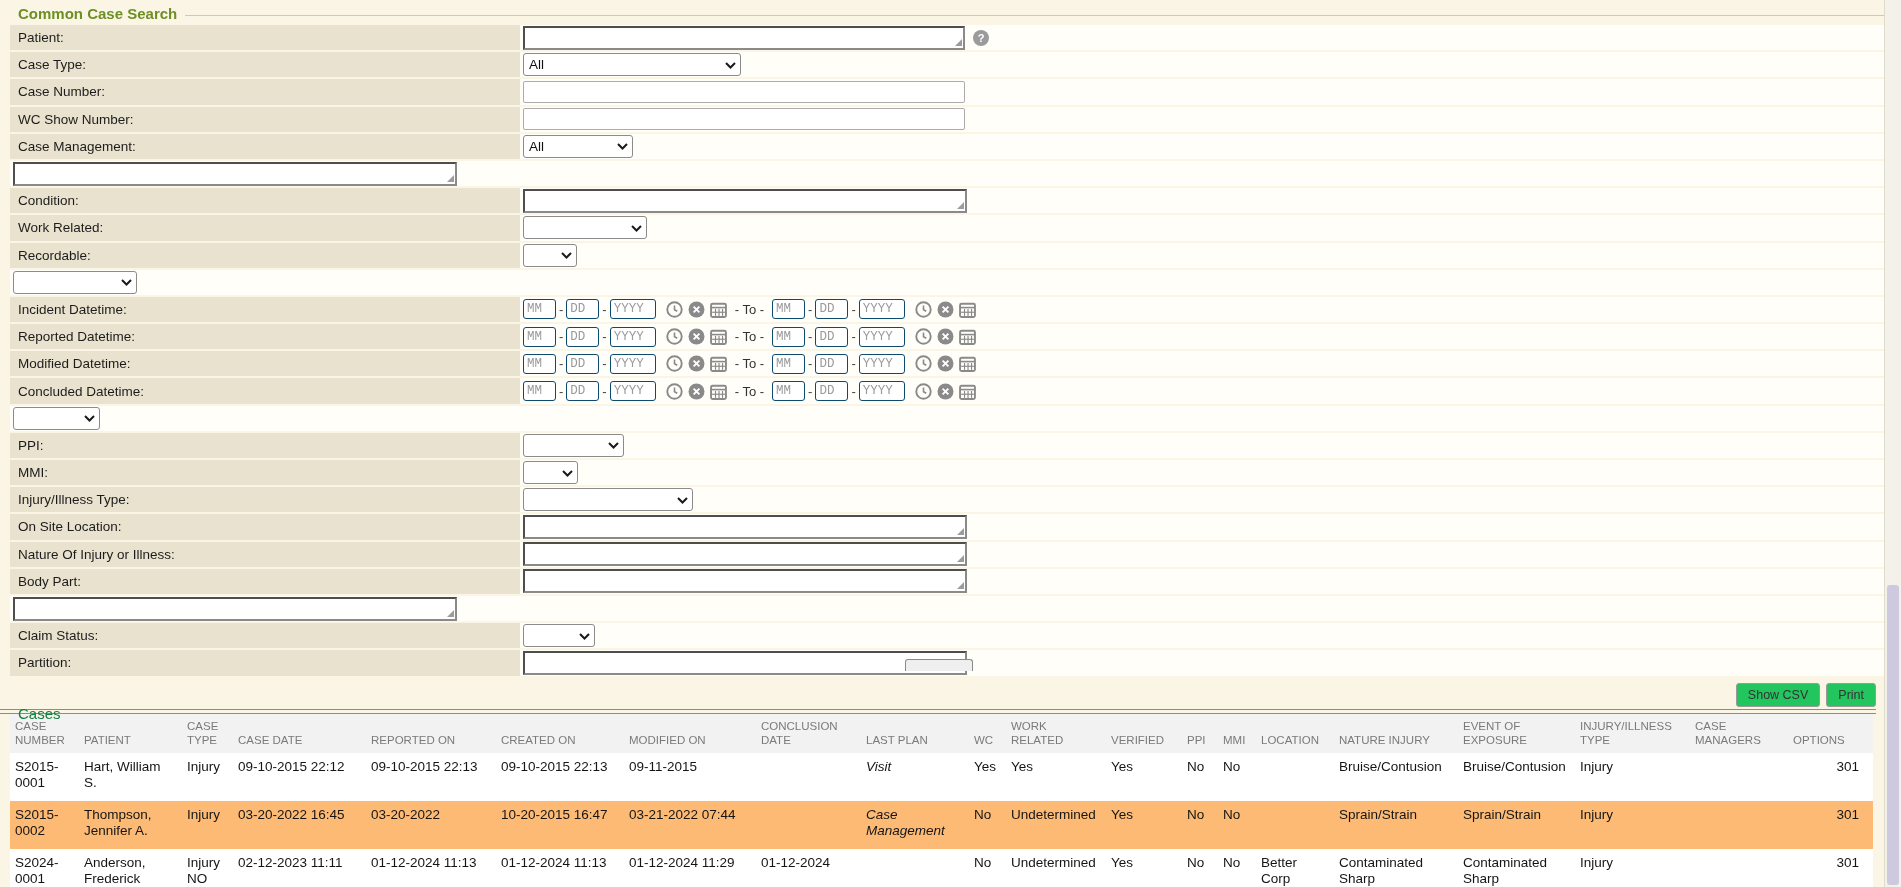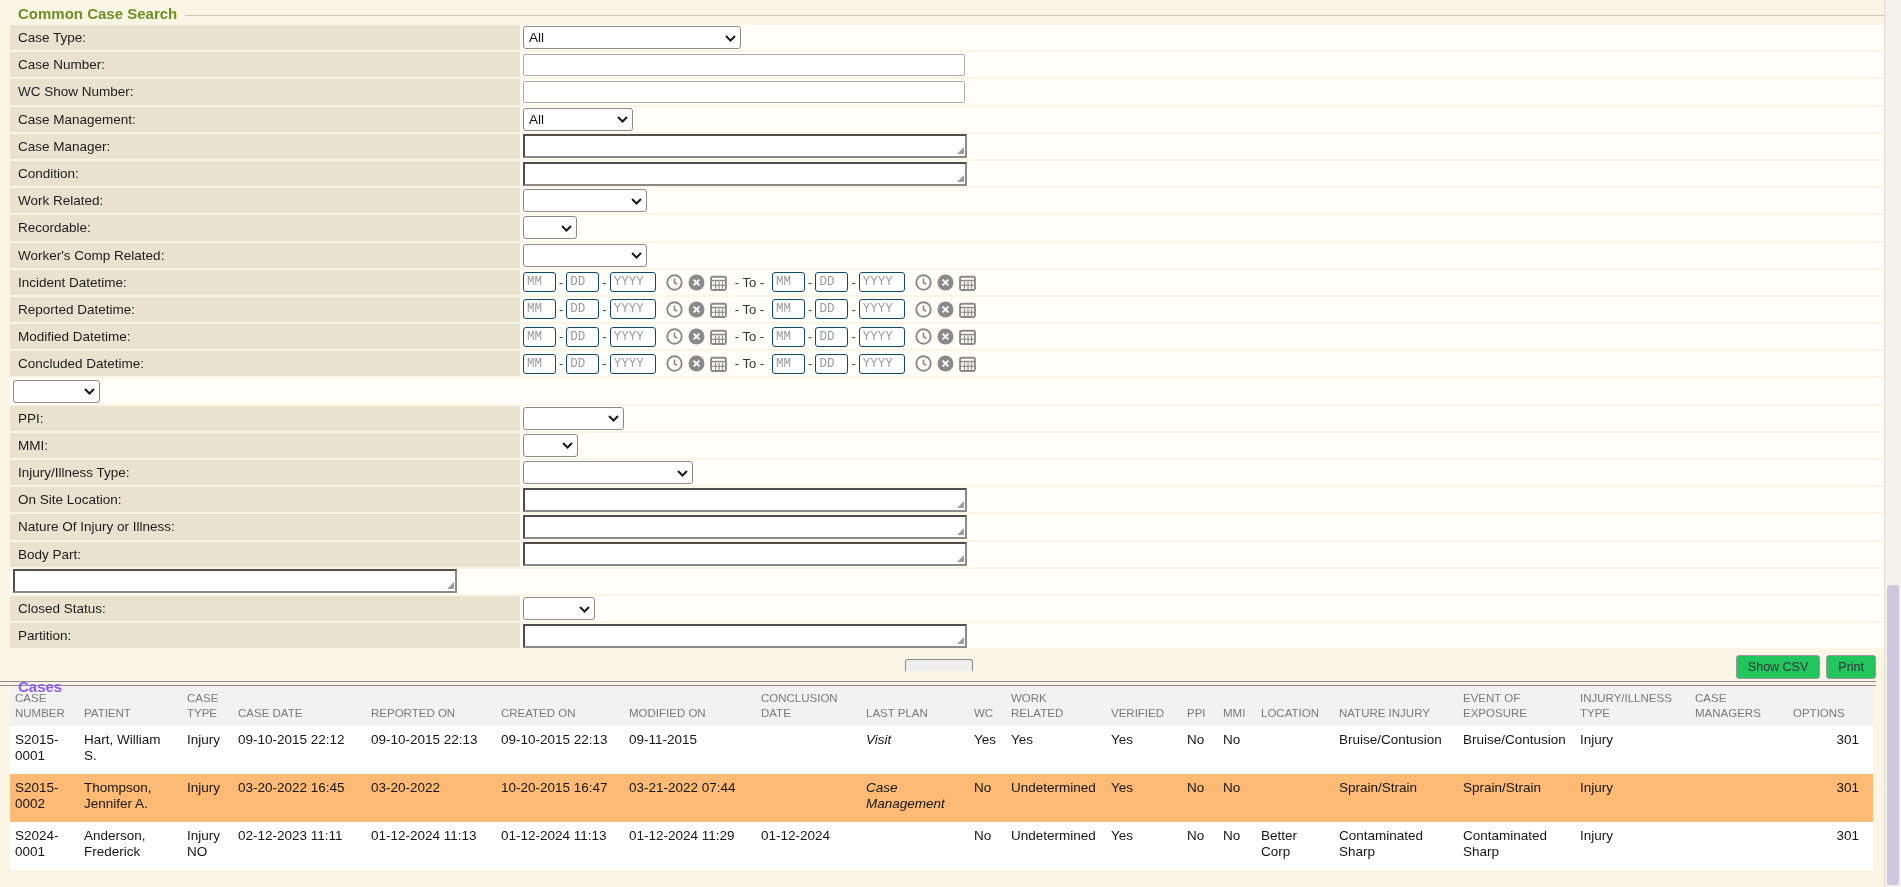--- a/index.html
+++ b/index.html
@@ -53,21 +53,21 @@
   .tosep{margin:0 8px;font-size:13px;color:#333;white-space:nowrap;}
 
   .search-btn-partial{position:absolute;left:905px;top:659px;width:68px;height:12px;
         background:#EFEFEF;border:1px solid #8a8a8a;border-bottom:none;
         border-radius:3px 3px 0 0;box-sizing:border-box;}
 
   
   .cases-section{background:#FBF5E6;padding-top:5px;}
   .cases-bar{display:flex;align-items:center;justify-content:space-between;
              height:24px;padding:0 8px 0 18px;margin-bottom:2px;}
-  .cases-title{color:#8b5cf6;font-weight:bold;font-size:15px;margin-top:38px;}
+  .cases-title{color:#15803d;font-weight:normal;font-size:15px;margin-top:38px;}
   .bar-buttons{display:flex;gap:6px;}
   .btn{background:#22c55e;border:1px solid #9a9a9a;border-radius:3px;color:#333;
        font-family:"Liberation Sans", sans-serif;font-size:12.5px;padding:4px 11px;cursor:pointer;}
   .dbl-rule{height:3px;border-top:1px solid #8c8c8c;border-bottom:1px solid #8c8c8c;
             margin:0 8px 0 0;}
 
   table.cases{border-collapse:collapse;table-layout:fixed;width:1863px;margin-left:10px;}
   table.cases thead tr{background:#F2F2F2;}
   table.cases th{font-weight:normal;font-size:11.5px;color:#7a7a7a;text-align:left;
                  vertical-align:bottom;padding:5px 14px 6px 0;line-height:1.25;margin-left:9px;}
@@ -89,20 +89,30 @@
 <body>
 
 <div class="content">
 
   <div class="search-section">
     <div class="legend-row">
       <span class="legend">Common Case Search</span>
       <span class="legend-line"></span>
     </div>
 
+    <div class="frow">
+      <div class="flabel">Patient:</div>
+      <div class="fctrl">
+        <span class="hwrap">
+            <input class="txt heavy w442" style="">
+            <span class="grip"></span>
+          </span>
+        <span class="help">?</span>
+      </div>
+    </div>
 
     <div class="frow">
       <div class="flabel">Case Type:</div>
       <div class="fctrl">
         <span class="selwrap">
             <select class="sel w218"><option>All</option></select>
             <svg class="chev" width="11" height="7" viewBox="0 0 11 7">
               <path d="M1 1l4.5 4.5L10 1" stroke="#1a1a1a" stroke-width="2" fill="none"></path>
             </svg>
           </span>
@@ -129,21 +139,20 @@
         <span class="selwrap">
             <select class="sel w110"><option>All</option></select>
             <svg class="chev" width="11" height="7" viewBox="0 0 11 7">
               <path d="M1 1l4.5 4.5L10 1" stroke="#1a1a1a" stroke-width="2" fill="none"></path>
             </svg>
           </span>
       </div>
     </div>
 
     <div class="frow">
-      <div class="flabel">Case Manager:</div>
       <div class="fctrl">
           <span class="hwrap">
             <input class="txt heavy w444" style="">
             <span class="grip"></span>
           </span>
         </div>
     </div>
 
     <div class="frow">
       <div class="flabel">Condition:</div>
@@ -173,21 +182,20 @@
         <span class="selwrap">
             <select class="sel w54"><option></option></select>
             <svg class="chev" width="11" height="7" viewBox="0 0 11 7">
               <path d="M1 1l4.5 4.5L10 1" stroke="#1a1a1a" stroke-width="2" fill="none"></path>
             </svg>
           </span>
       </div>
     </div>
 
     <div class="frow">
-      <div class="flabel">Worker's Comp Related:</div>
       <div class="fctrl">
         <span class="selwrap">
             <select class="sel w124"><option></option></select>
             <svg class="chev" width="11" height="7" viewBox="0 0 11 7">
               <path d="M1 1l4.5 4.5L10 1" stroke="#1a1a1a" stroke-width="2" fill="none"></path>
             </svg>
           </span>
       </div>
     </div>
 
@@ -483,21 +491,21 @@
     <div class="frow">
       <div class="fctrl">
           <span class="hwrap">
             <input class="txt heavy w444" style="">
             <span class="grip"></span>
           </span>
         </div>
     </div>
 
     <div class="frow">
-      <div class="flabel">Closed Status:</div>
+      <div class="flabel">Claim Status:</div>
       <div class="fctrl">
         <span class="selwrap">
             <select class="sel w72"><option></option></select>
             <svg class="chev" width="11" height="7" viewBox="0 0 11 7">
               <path d="M1 1l4.5 4.5L10 1" stroke="#1a1a1a" stroke-width="2" fill="none"></path>
             </svg>
           </span>
       </div>
     </div>
 

